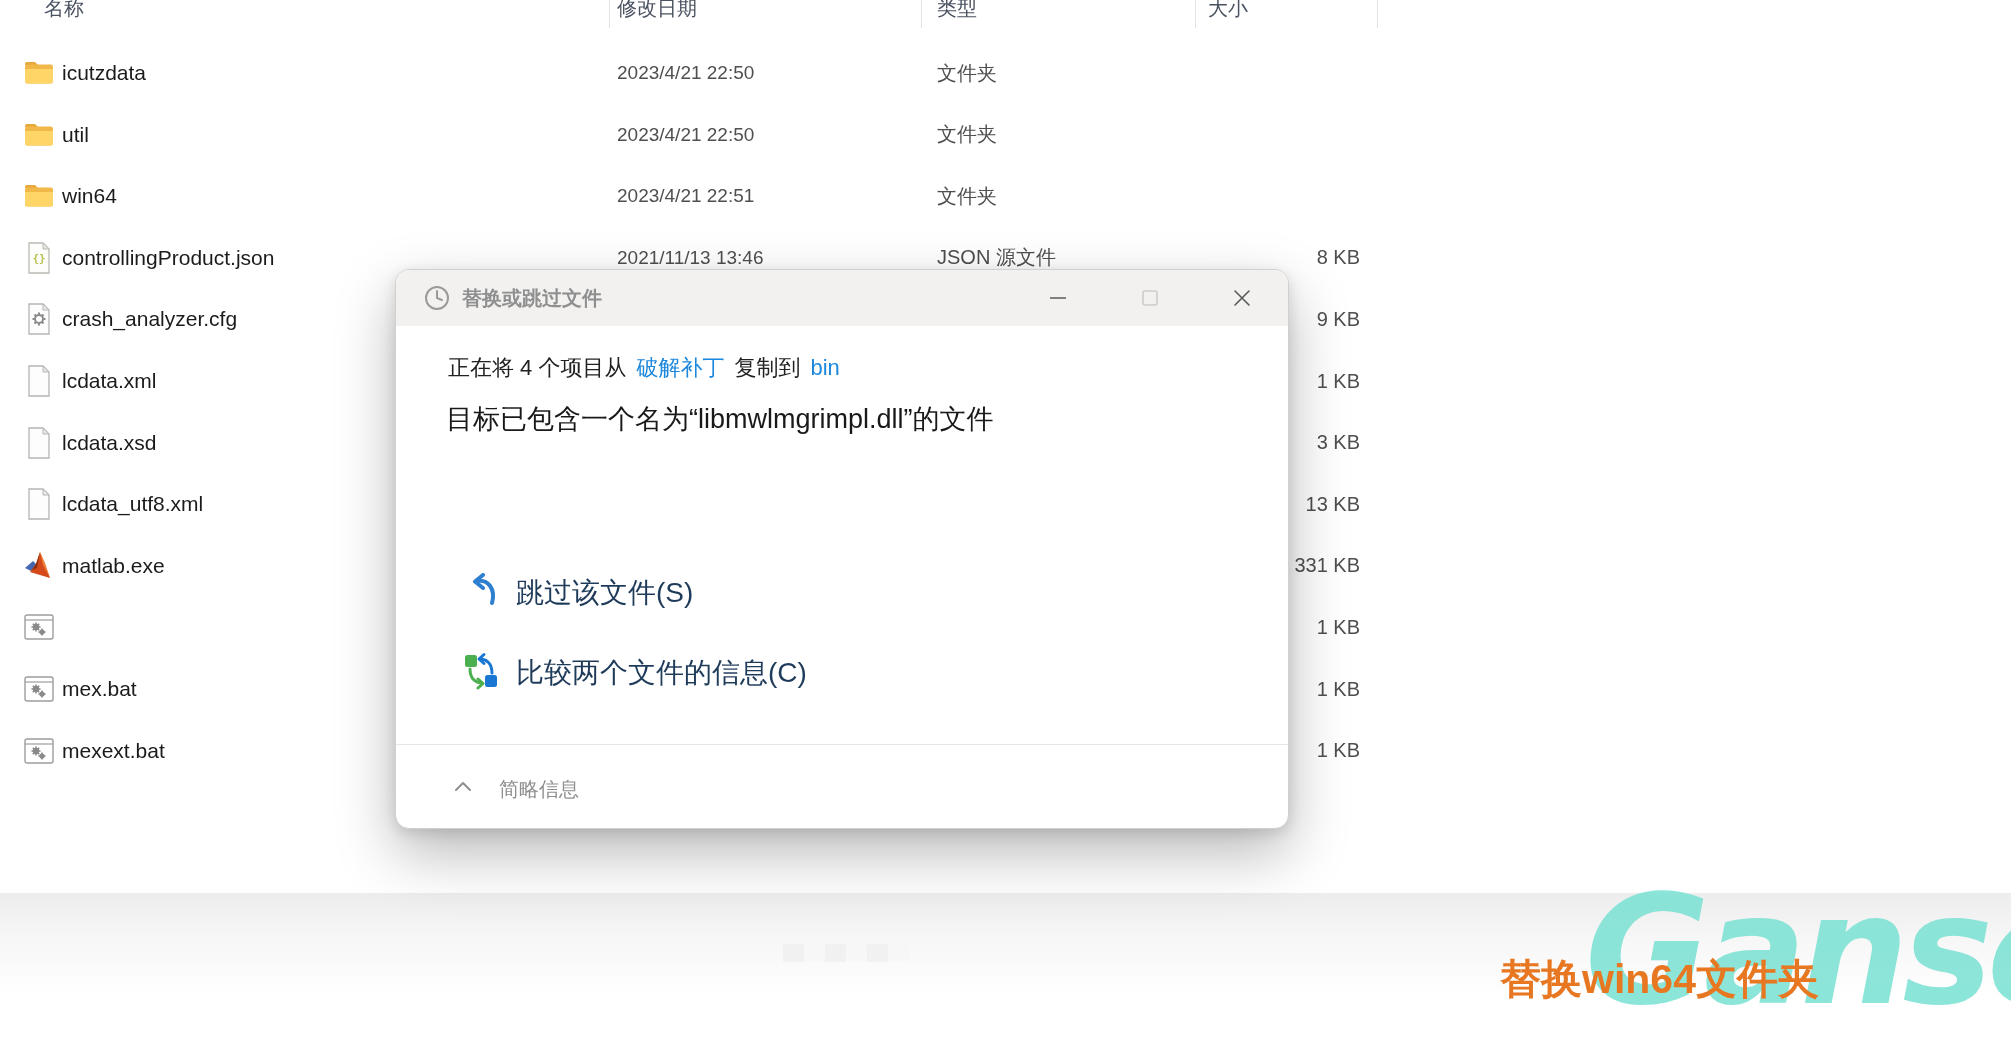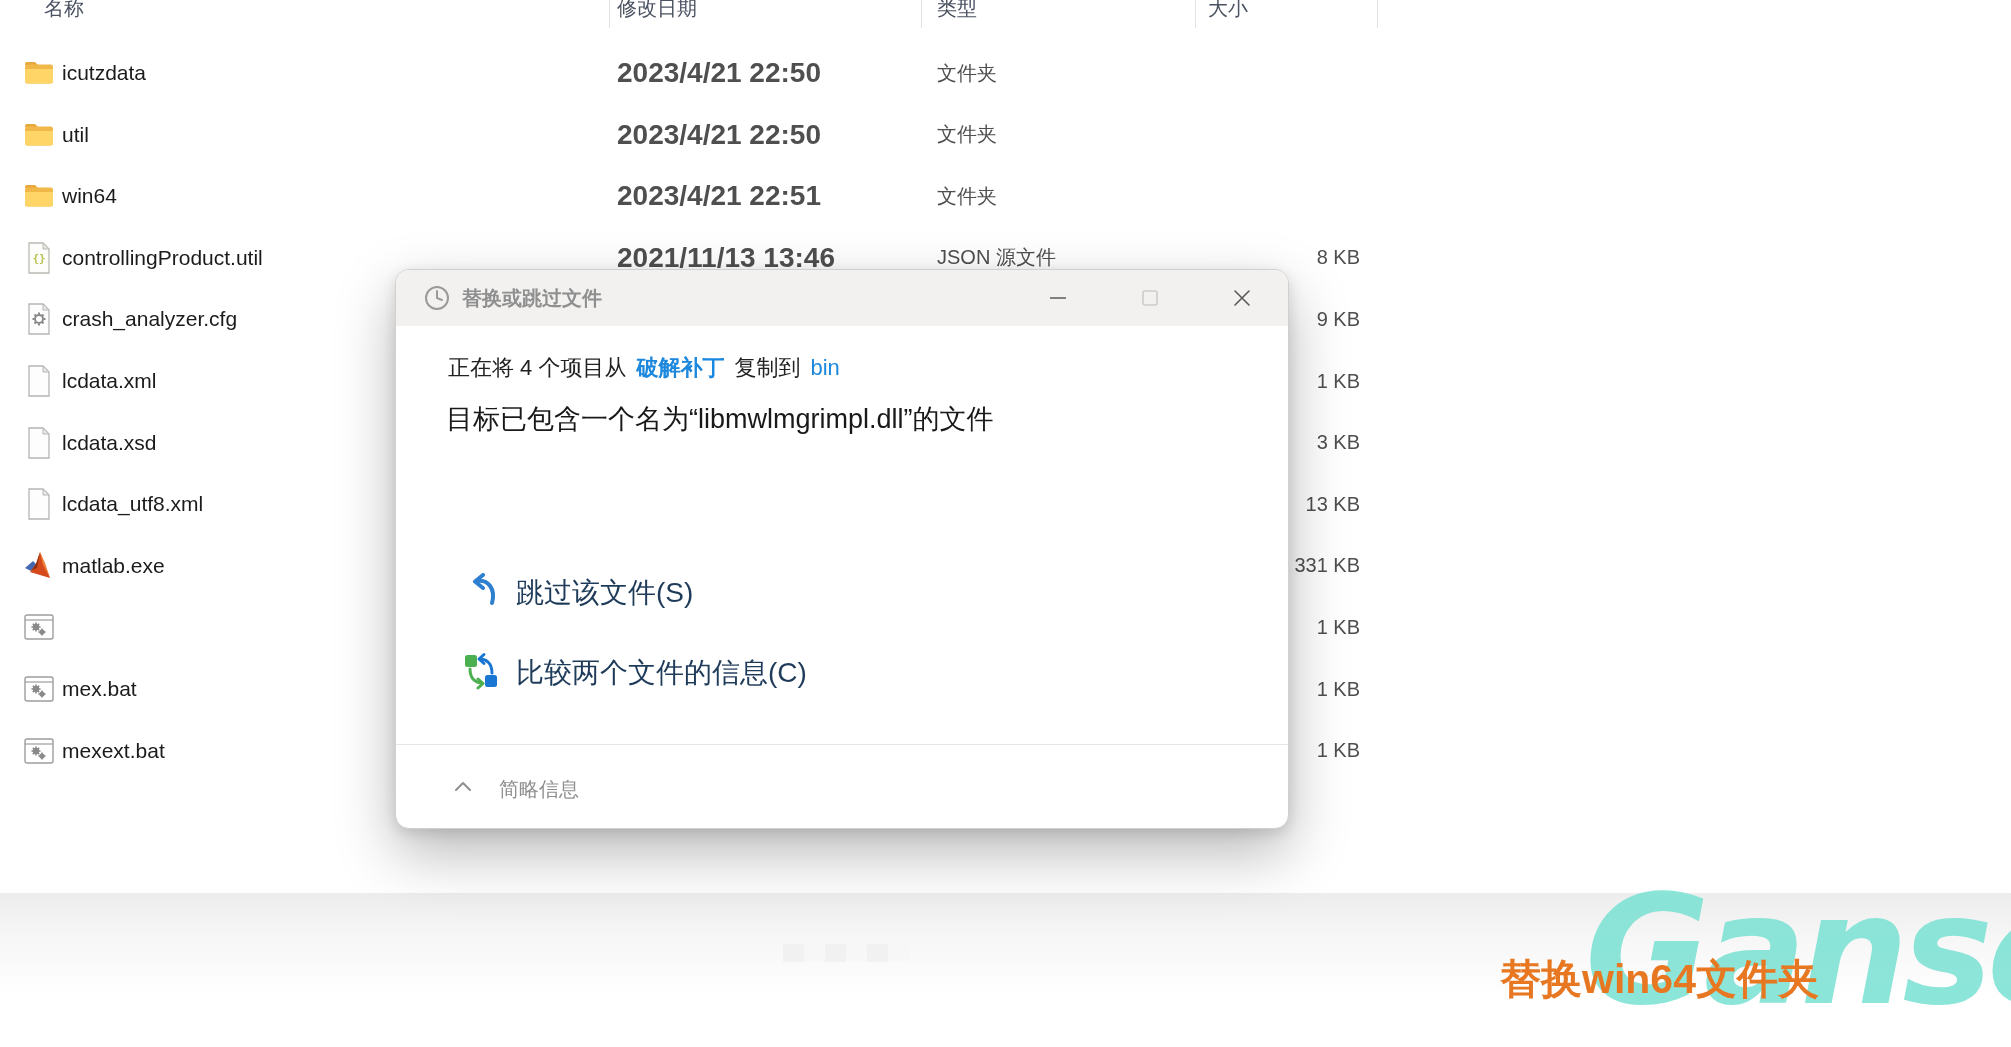--- a/index.html
+++ b/index.html
@@ -10,21 +10,21 @@
     -webkit-font-smoothing:antialiased;
   }
   
   .col-sep{position:absolute;top:0;width:1px;height:28px;background:#e3e3e3;}
   .hdr{position:absolute;top:-7px;height:30px;display:flex;align-items:center;
        font-size:20px;color:#4a5160;}
   .row{position:absolute;left:0;width:1380px;height:62px;}
   .cell{position:absolute;top:0;height:62px;display:flex;align-items:center;}
   .c-icon{left:22px;width:34px;justify-content:center;}
   .c-name{left:62px;font-size:21px;color:#1b1b1b;}
-  .c-date{left:617px;font-size:28px;color:#4f4f4f;font-weight:bold;}
+  .c-date{left:617px;font-size:19px;color:#4f4f4f;}
   .c-type{left:937px;font-size:20px;color:#4f4f4f;}
   .c-size{left:1150px;width:210px;font-size:20px;color:#4f4f4f;justify-content:flex-end;}
   
   .dialog{position:absolute;left:395px;top:269px;width:892px;height:558px;
     background:#ffffff;border:1px solid #d2d0ce;border-radius:14px;
     box-shadow:0 24px 60px rgba(0,0,0,.28), 0 4px 14px rgba(0,0,0,.12);
     z-index:10;overflow:hidden;}
   .titlebar{position:absolute;left:0;top:0;right:0;height:56px;background:#f2f1f0;
     display:flex;align-items:center;font-weight:bold;}
   .title-icon{margin-left:28px;width:26px;height:26px;flex:0 0 auto;}
@@ -115,21 +115,21 @@
         <div class="cell c-size"></div>
       </div>
       <div class="row" style="top: 226.8px;">
         <div class="cell c-icon">
           <svg width="26" height="32" viewBox="0 0 26 32">
       <path d="M3 1 h14 l6 6 v24 h-20 z" fill="#fdfdfb" stroke="#bbbbb4" stroke-width="1.3"></path>
       <path d="M17 1 l6 6 h-6 z" fill="#e7e7df" stroke="#bbbbb4" stroke-width="1"></path>
       <text x="13" y="20" font-size="11" font-weight="bold" fill="#b9c24a" text-anchor="middle" font-family="DejaVu Sans Mono,monospace">{}</text>
     </svg>
         </div>
-        <div class="cell c-name">controllingProduct.util</div>
+        <div class="cell c-name">controllingProduct.json</div>
         <div class="cell c-date">2021/11/13 13:46</div>
         <div class="cell c-type">JSON 源文件</div>
         <div class="cell c-size">8 KB</div>
       </div>
       <div class="row" style="top: 288.4px;">
         <div class="cell c-icon">
           <svg width="26" height="32" viewBox="0 0 26 32">
       <path d="M3 1 h14 l6 6 v24 h-20 z" fill="#fdfdfd" stroke="#b5b5b5" stroke-width="1.3"></path>
       <path d="M17 1 l6 6 h-6 z" fill="#e8e8e8" stroke="#b5b5b5" stroke-width="1"></path>
       <circle cx="13" cy="16" r="4" fill="none" stroke="#8a8a8a" stroke-width="2"></circle>
@@ -307,21 +307,21 @@
     </span>
     <span class="winbtn wb-close">
       <svg width="20" height="20" viewBox="0 0 20 20">
           <path d="M3 3 L17 17 M17 3 L3 17" stroke="#5a5a5a" stroke-width="1.6" stroke-linecap="round"></path>
         </svg>
     </span>
   </div>
 
   <div class="copyline">
     <span>正在将 4 个项目从</span>
-    <span class="lnk" style="color: rgb(27, 135, 221); font-weight: bold;">破解补丁</span>
+    <span class="lnk" style="color: rgb(27, 135, 221);">破解补丁</span>
     <span>复制到</span>
     <span class="lnk" style="color: rgb(27, 135, 221);">bin</span>
   </div>
 
   <div class="heading">目标已包含一个名为“libmwlmgrimpl.dll”的文件</div>
 
 
   <div class="optrow opt-compare">
     <span>
       <svg width="38" height="38" viewBox="0 0 38 38">

